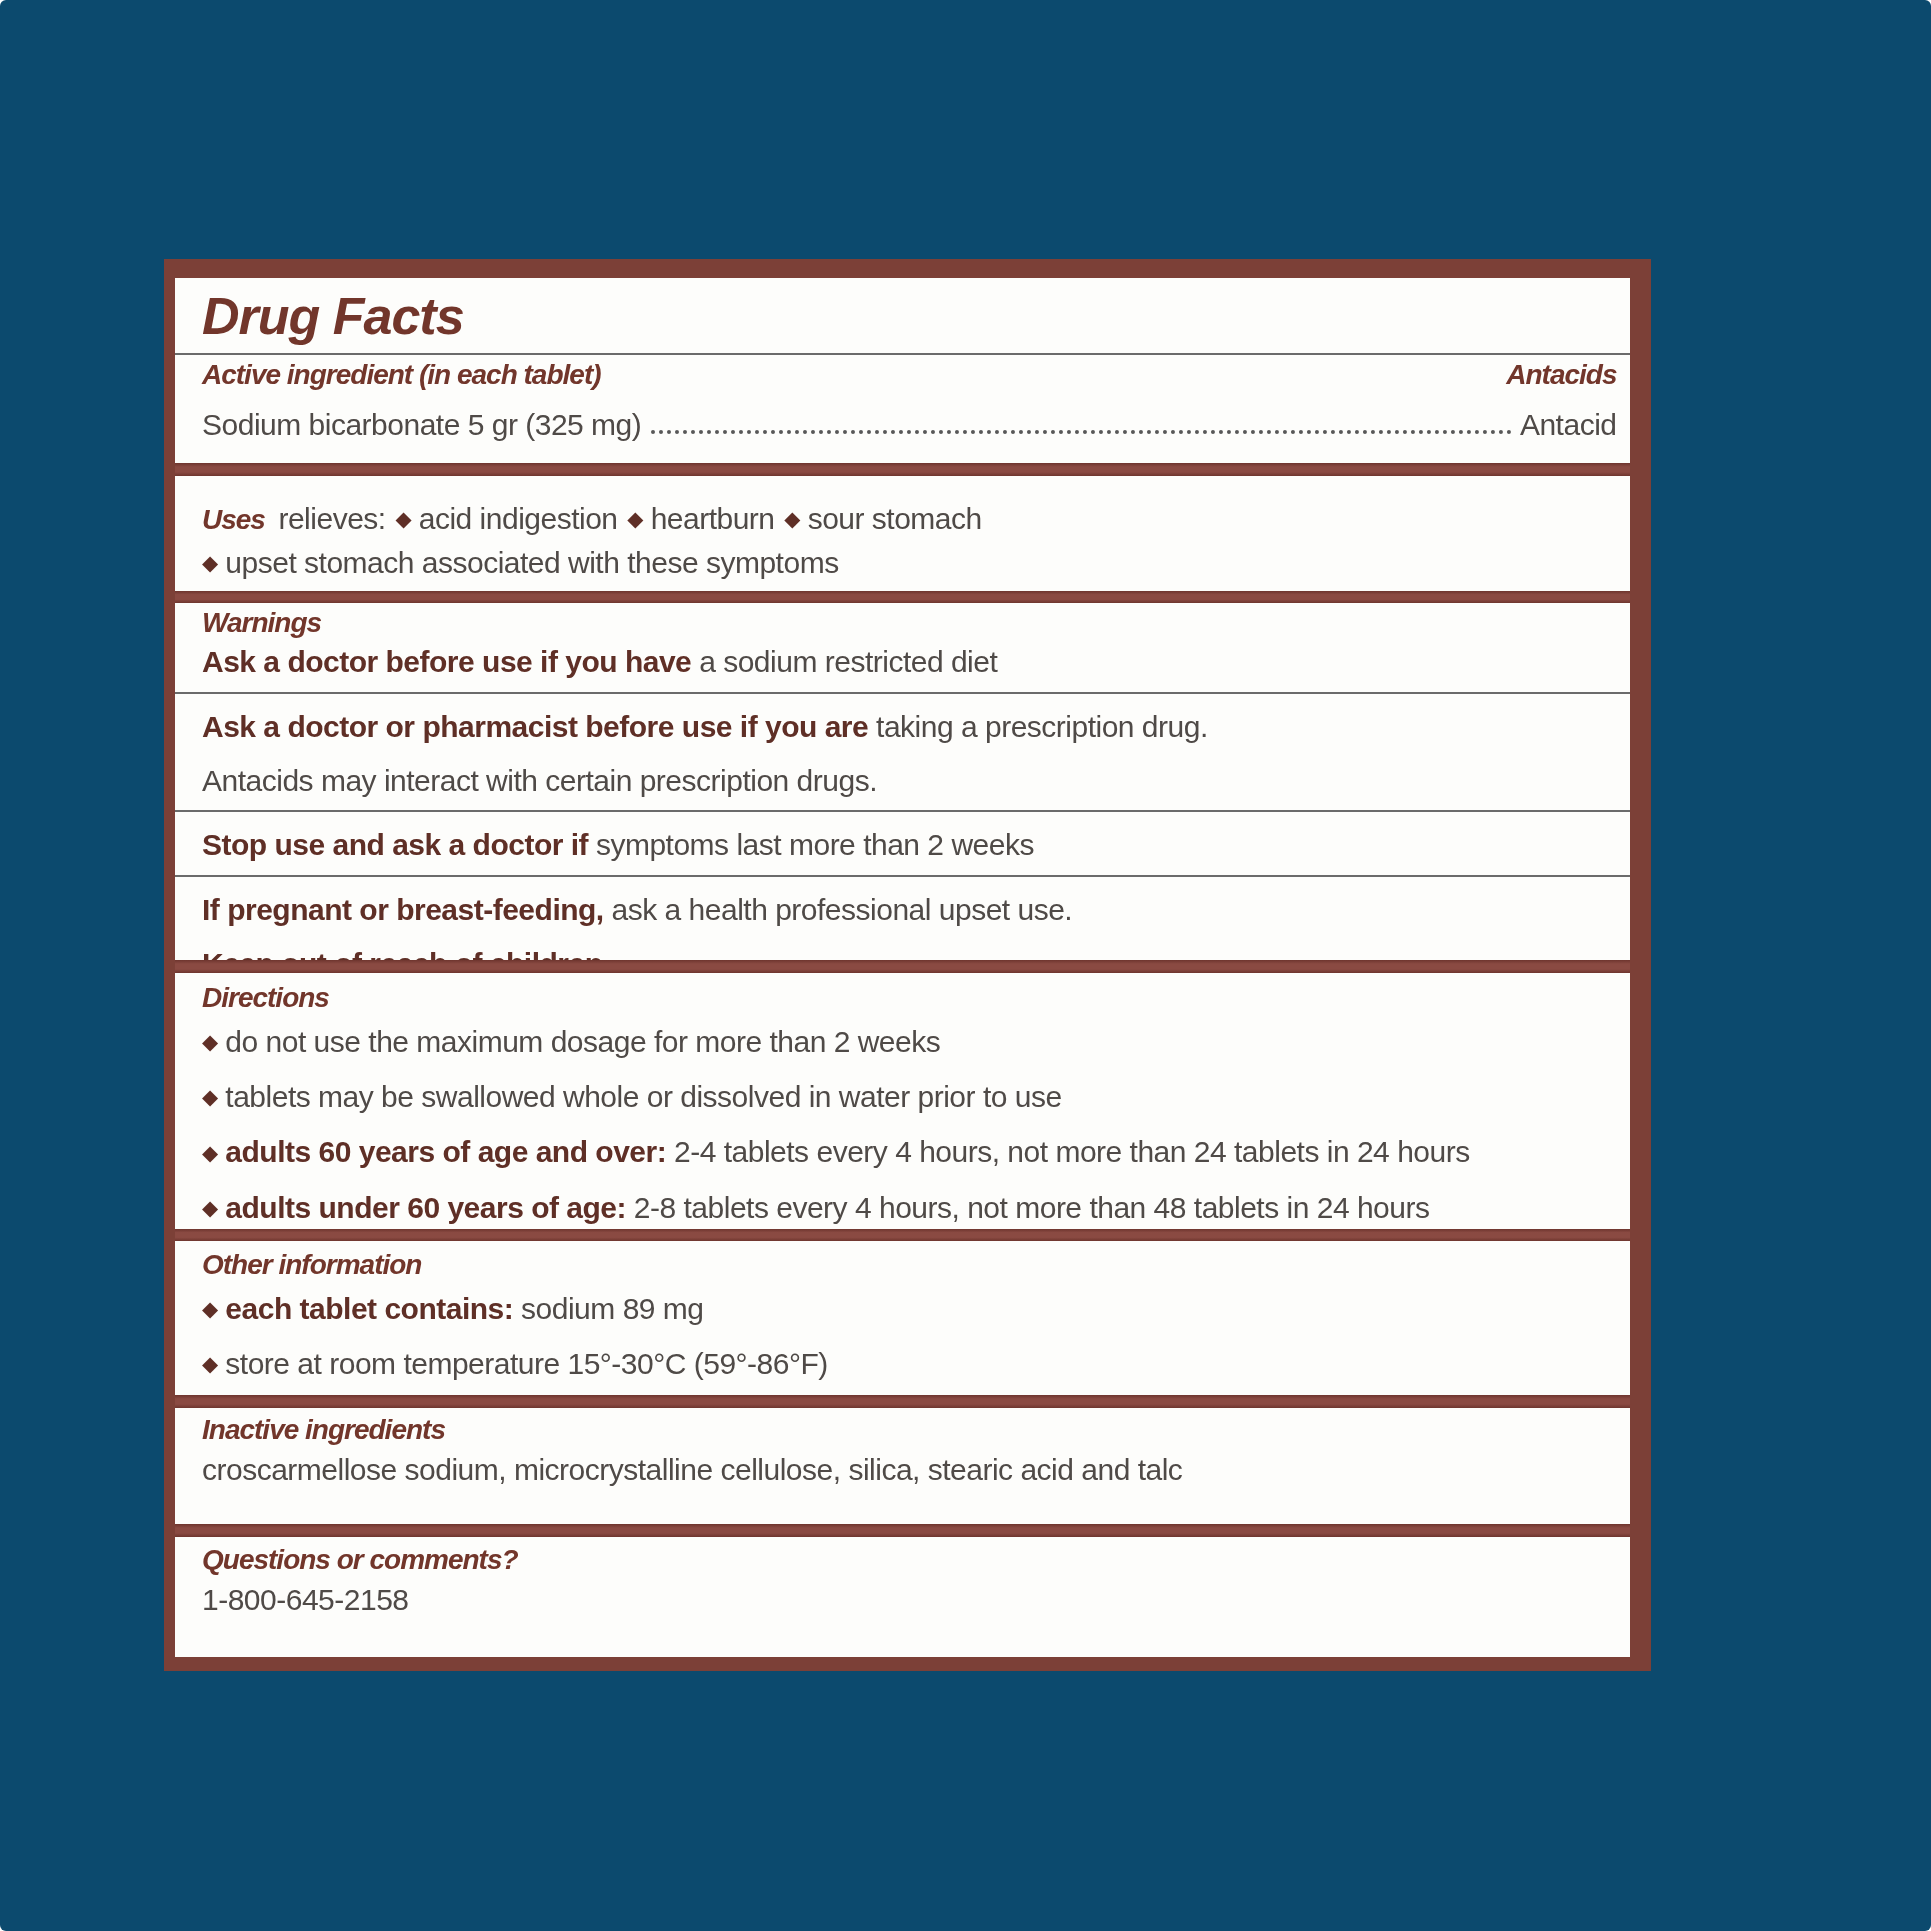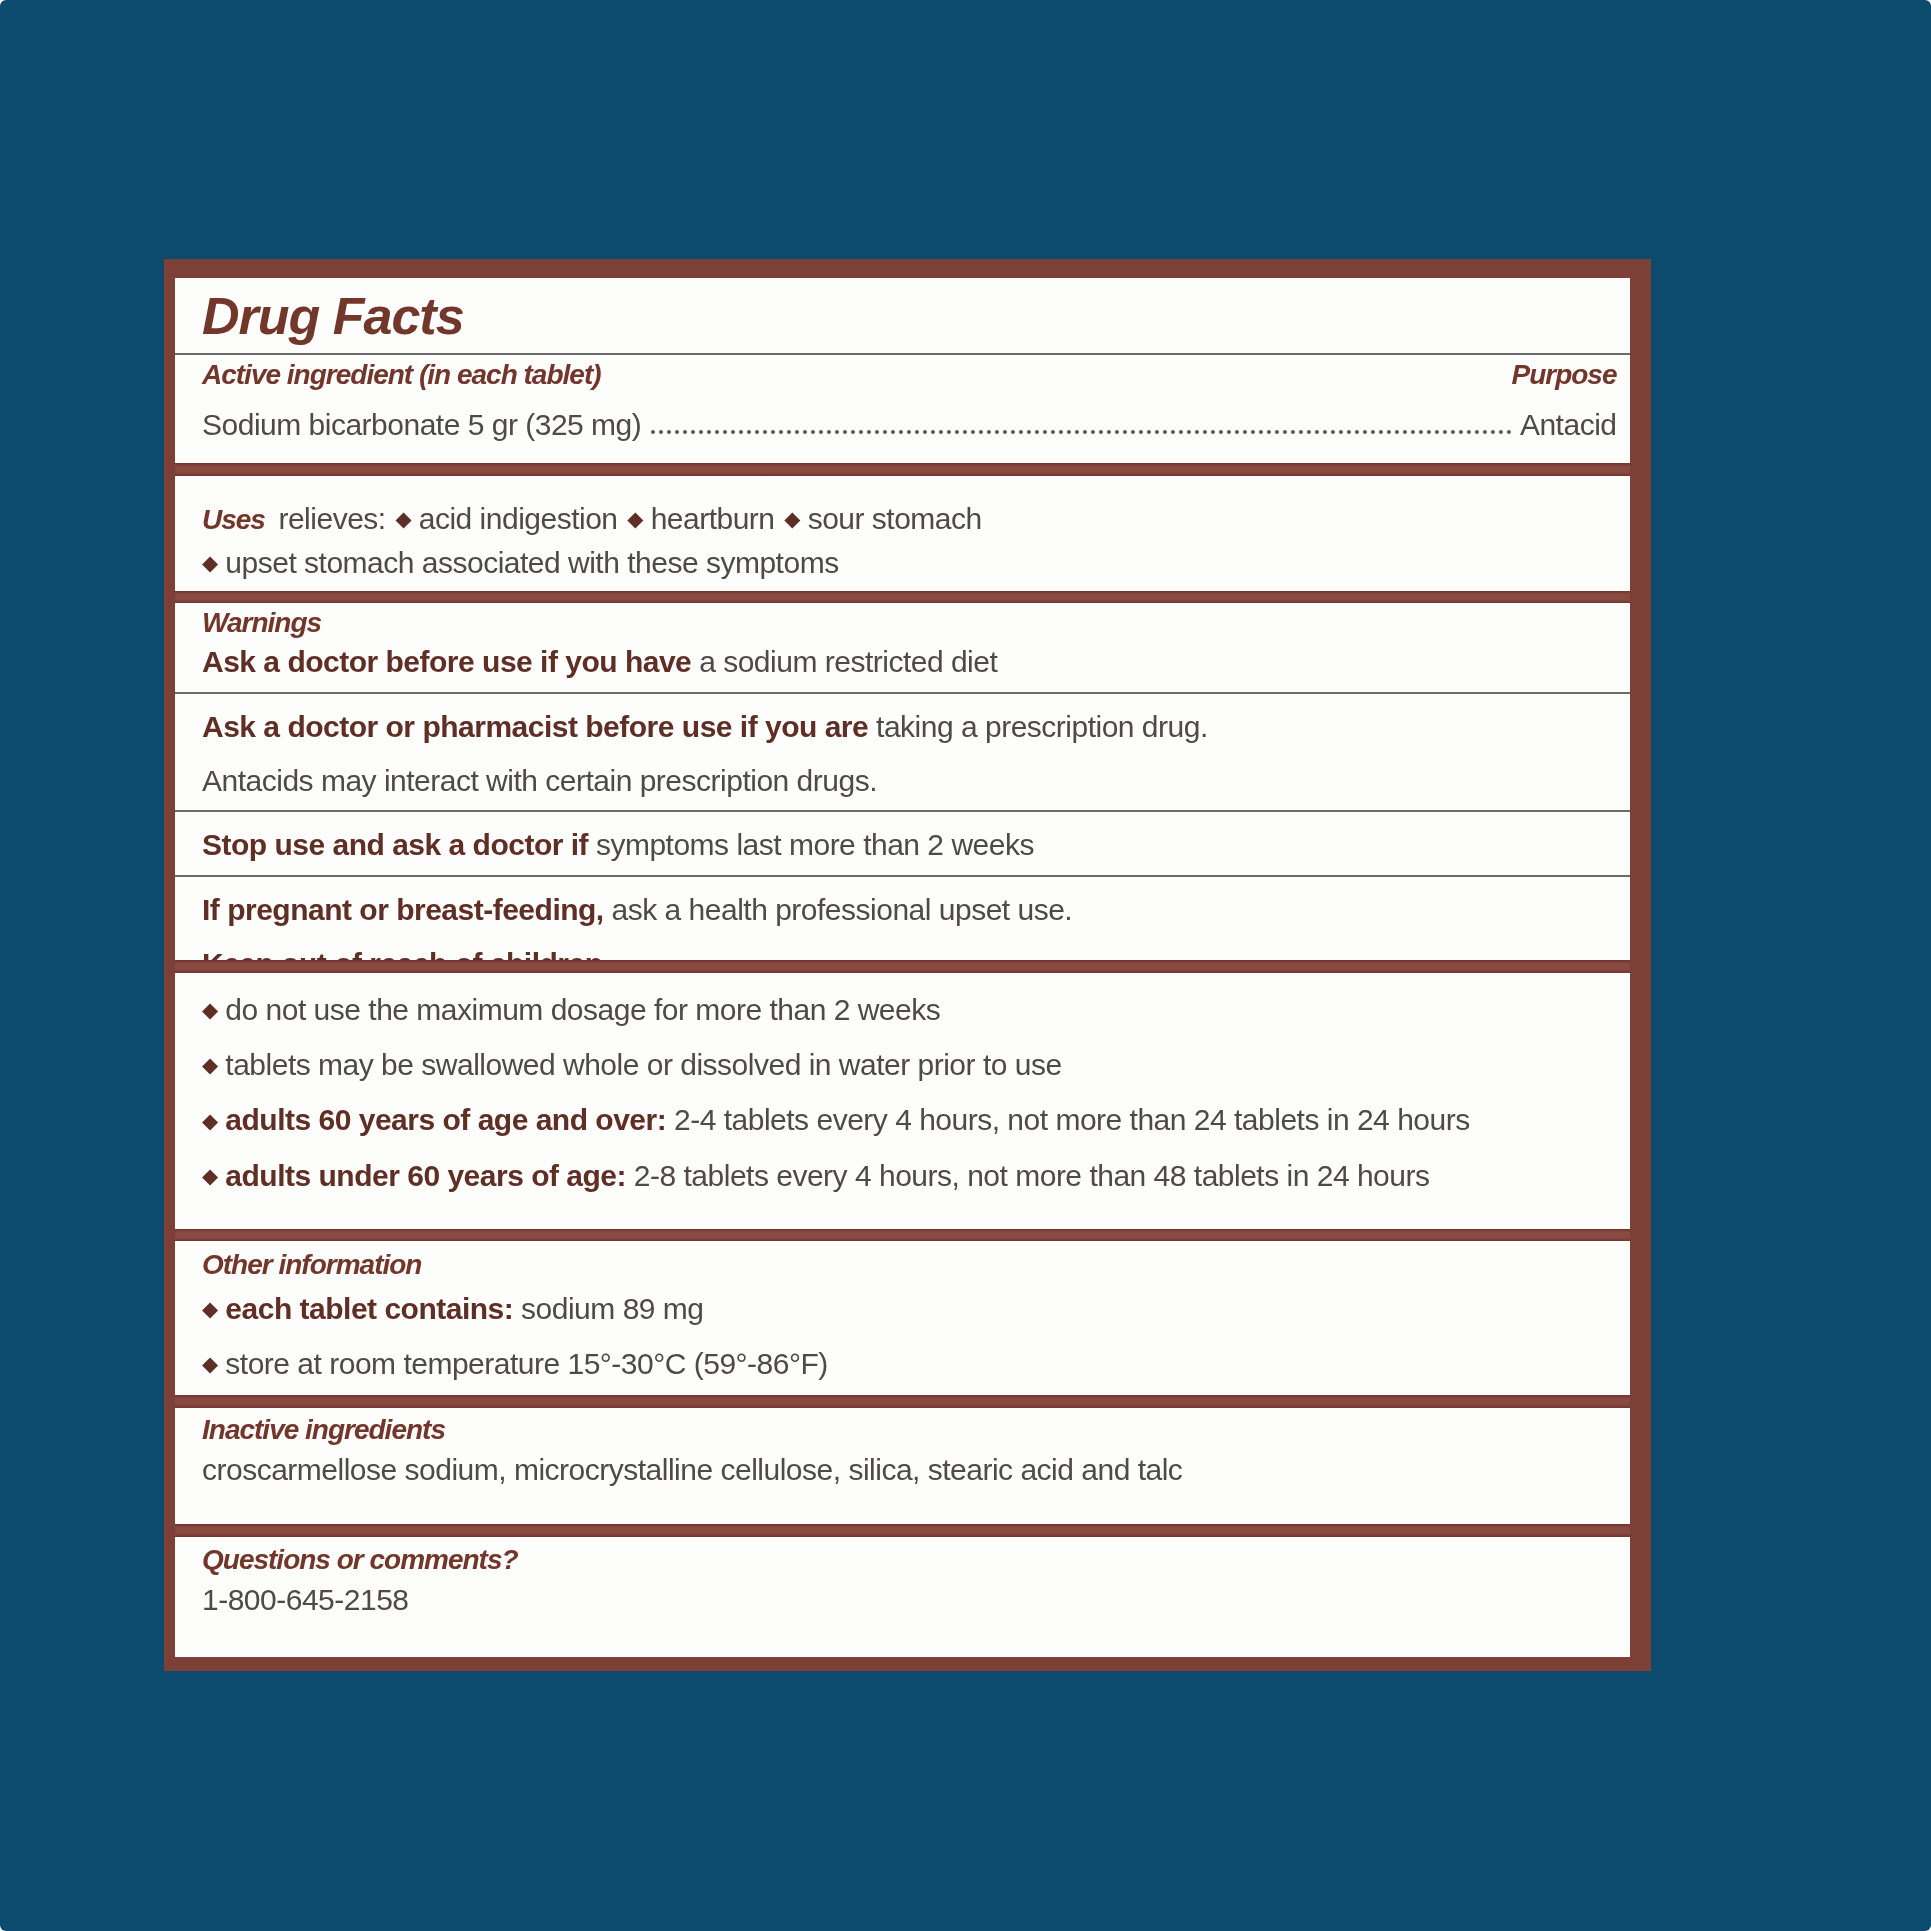--- a/index.html
+++ b/index.html
@@ -51,21 +51,21 @@
 <body>
 
 <div class="page">
   <div class="df-box">
 
     <div class="section sec1">
       <div class="title">Drug Facts</div>
       <hr class="full-rule">
       <div class="ai-row">
         <span class="heading">Active ingredient (in each tablet)</span>
-        <span class="heading">Purpose</span>
+        <span class="heading">Antacids</span>
       </div>
       <div class="ing-row">
         <span class="body-text">Sodium bicarbonate 5 gr (325 mg)</span>
         <span class="dots"></span>
         <span class="body-text">Antacid</span>
       </div>
     </div>
 
     <div class="bar"></div>
 
@@ -103,20 +103,21 @@
         <span class="b">If pregnant or breast-feeding,</span><span> ask a health professional upset use.</span>
       </div>
       <div class="body-text">
         <span class="b">Keep out of reach of children.</span><span></span>
       </div>
     </div>
 
     <div class="bar"></div>
 
     <div class="section sec4">
+      <div class="heading">Directions</div>
       <div class="body-text rows-gap">
         <span class="diamond first">◆</span><span class="b"></span><span>do not use the maximum dosage for more than 2 weeks</span>
       </div>
       <div class="body-text">
         <span class="diamond first">◆</span><span class="b"></span><span>tablets may be swallowed whole or dissolved in water prior to use</span>
       </div>
       <div class="body-text">
         <span class="diamond first">◆</span><span class="b">adults 60 years of age and over:</span><span> 2-4 tablets every 4 hours, not more than 24 tablets in 24 hours</span>
       </div>
       <div class="body-text">

